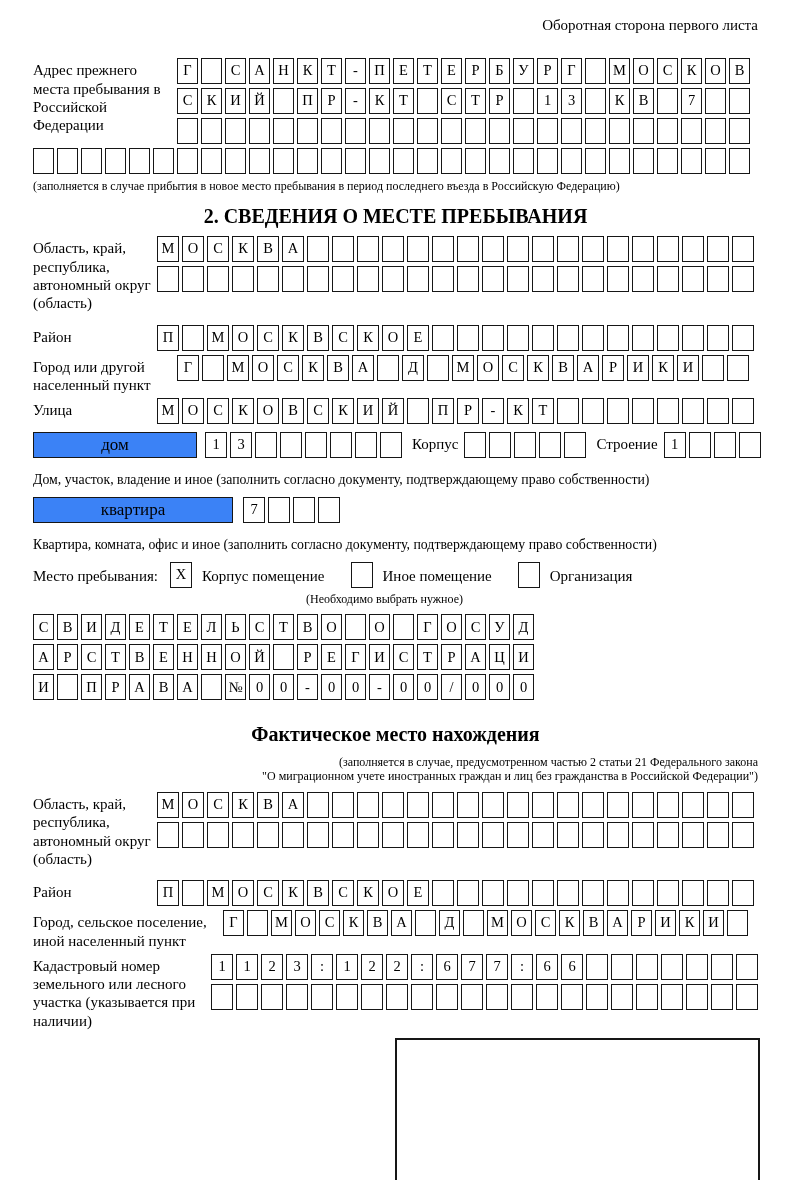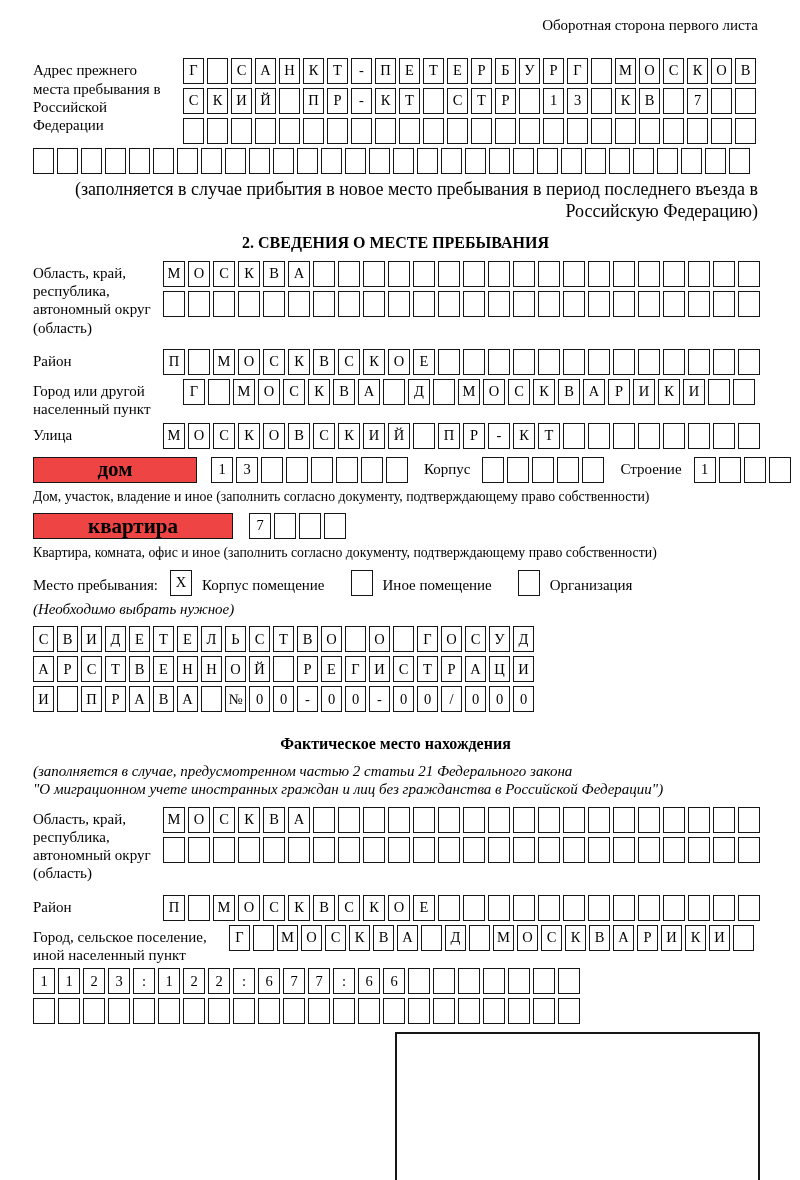--- a/index.html
+++ b/index.html
@@ -3,48 +3,48 @@
 <meta charset="utf-8">
 <style>
   html,body{margin:0;padding:0;background:#fff;}
   .page{
     width:800px; height:1180px; box-sizing:border-box;
     padding:16px 42px 10px 33px;
     font-family:"Liberation Serif","DejaVu Serif",serif;
     color:#000; font-size:15px; line-height:1.22; overflow:hidden; background:#fff;
   }
   .corner{ text-align:right; font-size:15px; margin-bottom:24px;}
-  .row{ display:flex; align-items:flex-start;gap:6px; }
+  .row{ display:flex; align-items:flex-start; }
   .lbl{ flex:none; padding-top:3px; }
   .w124{ width:124px; } .w144{ width:144px; } .w190{ width:190px; } .w178{ width:178px; } .w220{ width:220px; }
   .cellstack{ display:flex; flex-direction:column; gap:4px; }
   .cells{ display:flex; gap:3px; flex:none; }
   .cell{
     width:22px; height:26px; box-sizing:border-box; flex:none;
     border:1.8px solid #161616; display:flex; align-items:center; justify-content:center;
     font-size:14.5px; background:#fff;
   }
   .p24 .cell{ width:21px; }
   .mt4{margin-top:4px;} .mt8{margin-top:8px;} .mt12{margin-top:12px;}
-  .note{ font-size:18px; text-align:right; margin-top:5px; }
-  .cap{ font-size:13.8px; margin-top:6px; }
-  .sect-title{ text-align:center; font-weight:bold; font-size:16px; margin:10px 0 8px 0; }
+  .note{ font-size:12px; text-align:left; margin-top:5px; }
+  .cap{ font-size:13.8px; margin-top:14px; }
+  .sect-title{ text-align:center; font-weight:bold; font-size:20px; margin:10px 0 8px 0; }
   .wbox{
     box-sizing:border-box; border:1.8px solid #161616; height:26px; flex:none;
-    display:flex; align-items:center; justify-content:center; font-size:21px; background:#ef4444;font-weight:bold;
+    display:flex; align-items:center; justify-content:center; font-size:17px; background:#3b82f6;
   }
   .dom-box{ width:164px; } .kv-box{ width:200px; }
   .inline-lbl{ padding:3px 6px 0 10px; flex:none; }
   .stay{ display:flex; align-items:center; margin-top:8px; }
   .stay .opt-lbl{ padding:3px 0 0 10px; margin-right:26px; }
   .stay .lead{ margin-right:12px; }
   .chk{ margin-top:0; }
   .stamp-box{ margin-left:362px; margin-top:8px; width:365px; height:172px;
     border:2px solid #161616; box-sizing:border-box; background:#fff; }
-  .center-note{ text-align:left; font-size:15px;font-style:italic; }
+  .center-note{ text-align:right; font-size:12px; }
 </style>
 </head>
 <body>
 
 <div class="page">
 
   <div class="corner">Оборотная сторона первого листа</div>
 
   <div class="row">
     <div class="lbl w144">Адрес прежнего места пребывания в Российской Федерации</div>
@@ -552,20 +552,21 @@
         <span class="cell">А</span>
         <span class="cell">Р</span>
         <span class="cell">И</span>
         <span class="cell">К</span>
         <span class="cell">И</span>
         <span class="cell"></span>
       </div>
   </div>
 
   <div class="row mt4">
+    <div class="lbl w178">Кадастровый номер земельного или лесного участка (указывается при наличии)</div>
     <div class="cellstack">
       <div class="cells">
           <span class="cell">1</span>
           <span class="cell">1</span>
           <span class="cell">2</span>
           <span class="cell">3</span>
           <span class="cell">:</span>
           <span class="cell">1</span>
           <span class="cell">2</span>
           <span class="cell">2</span>

